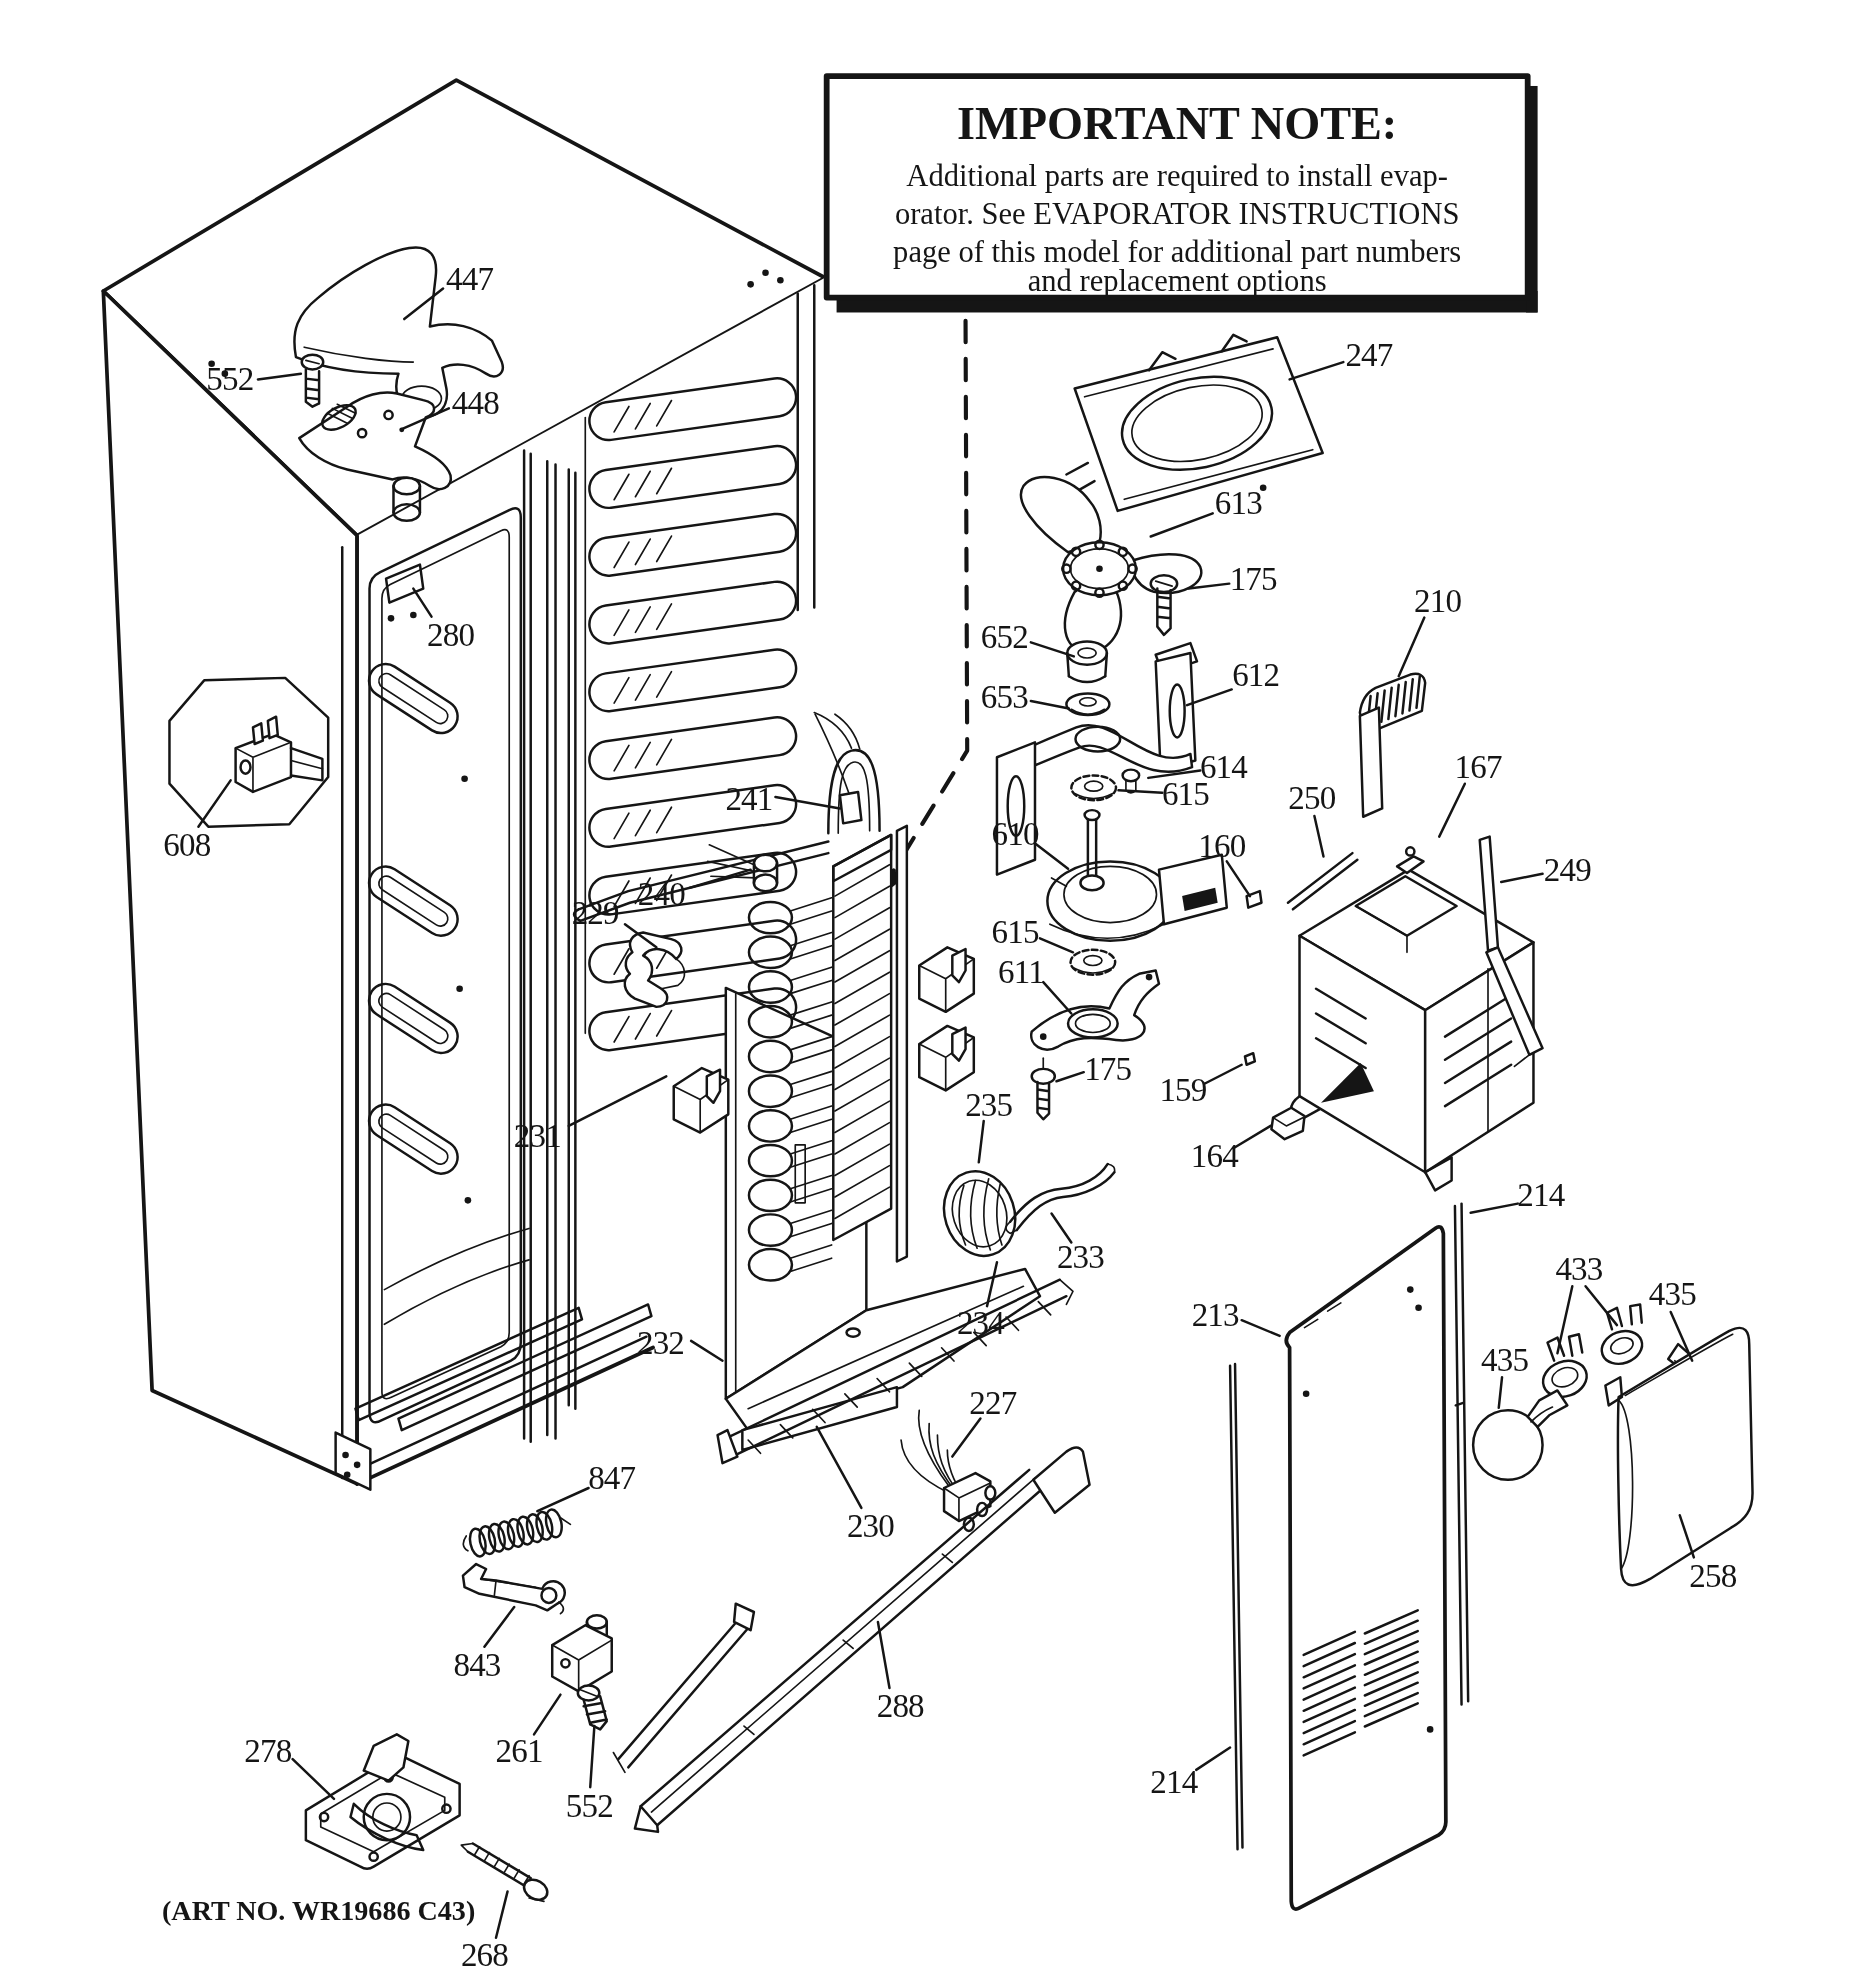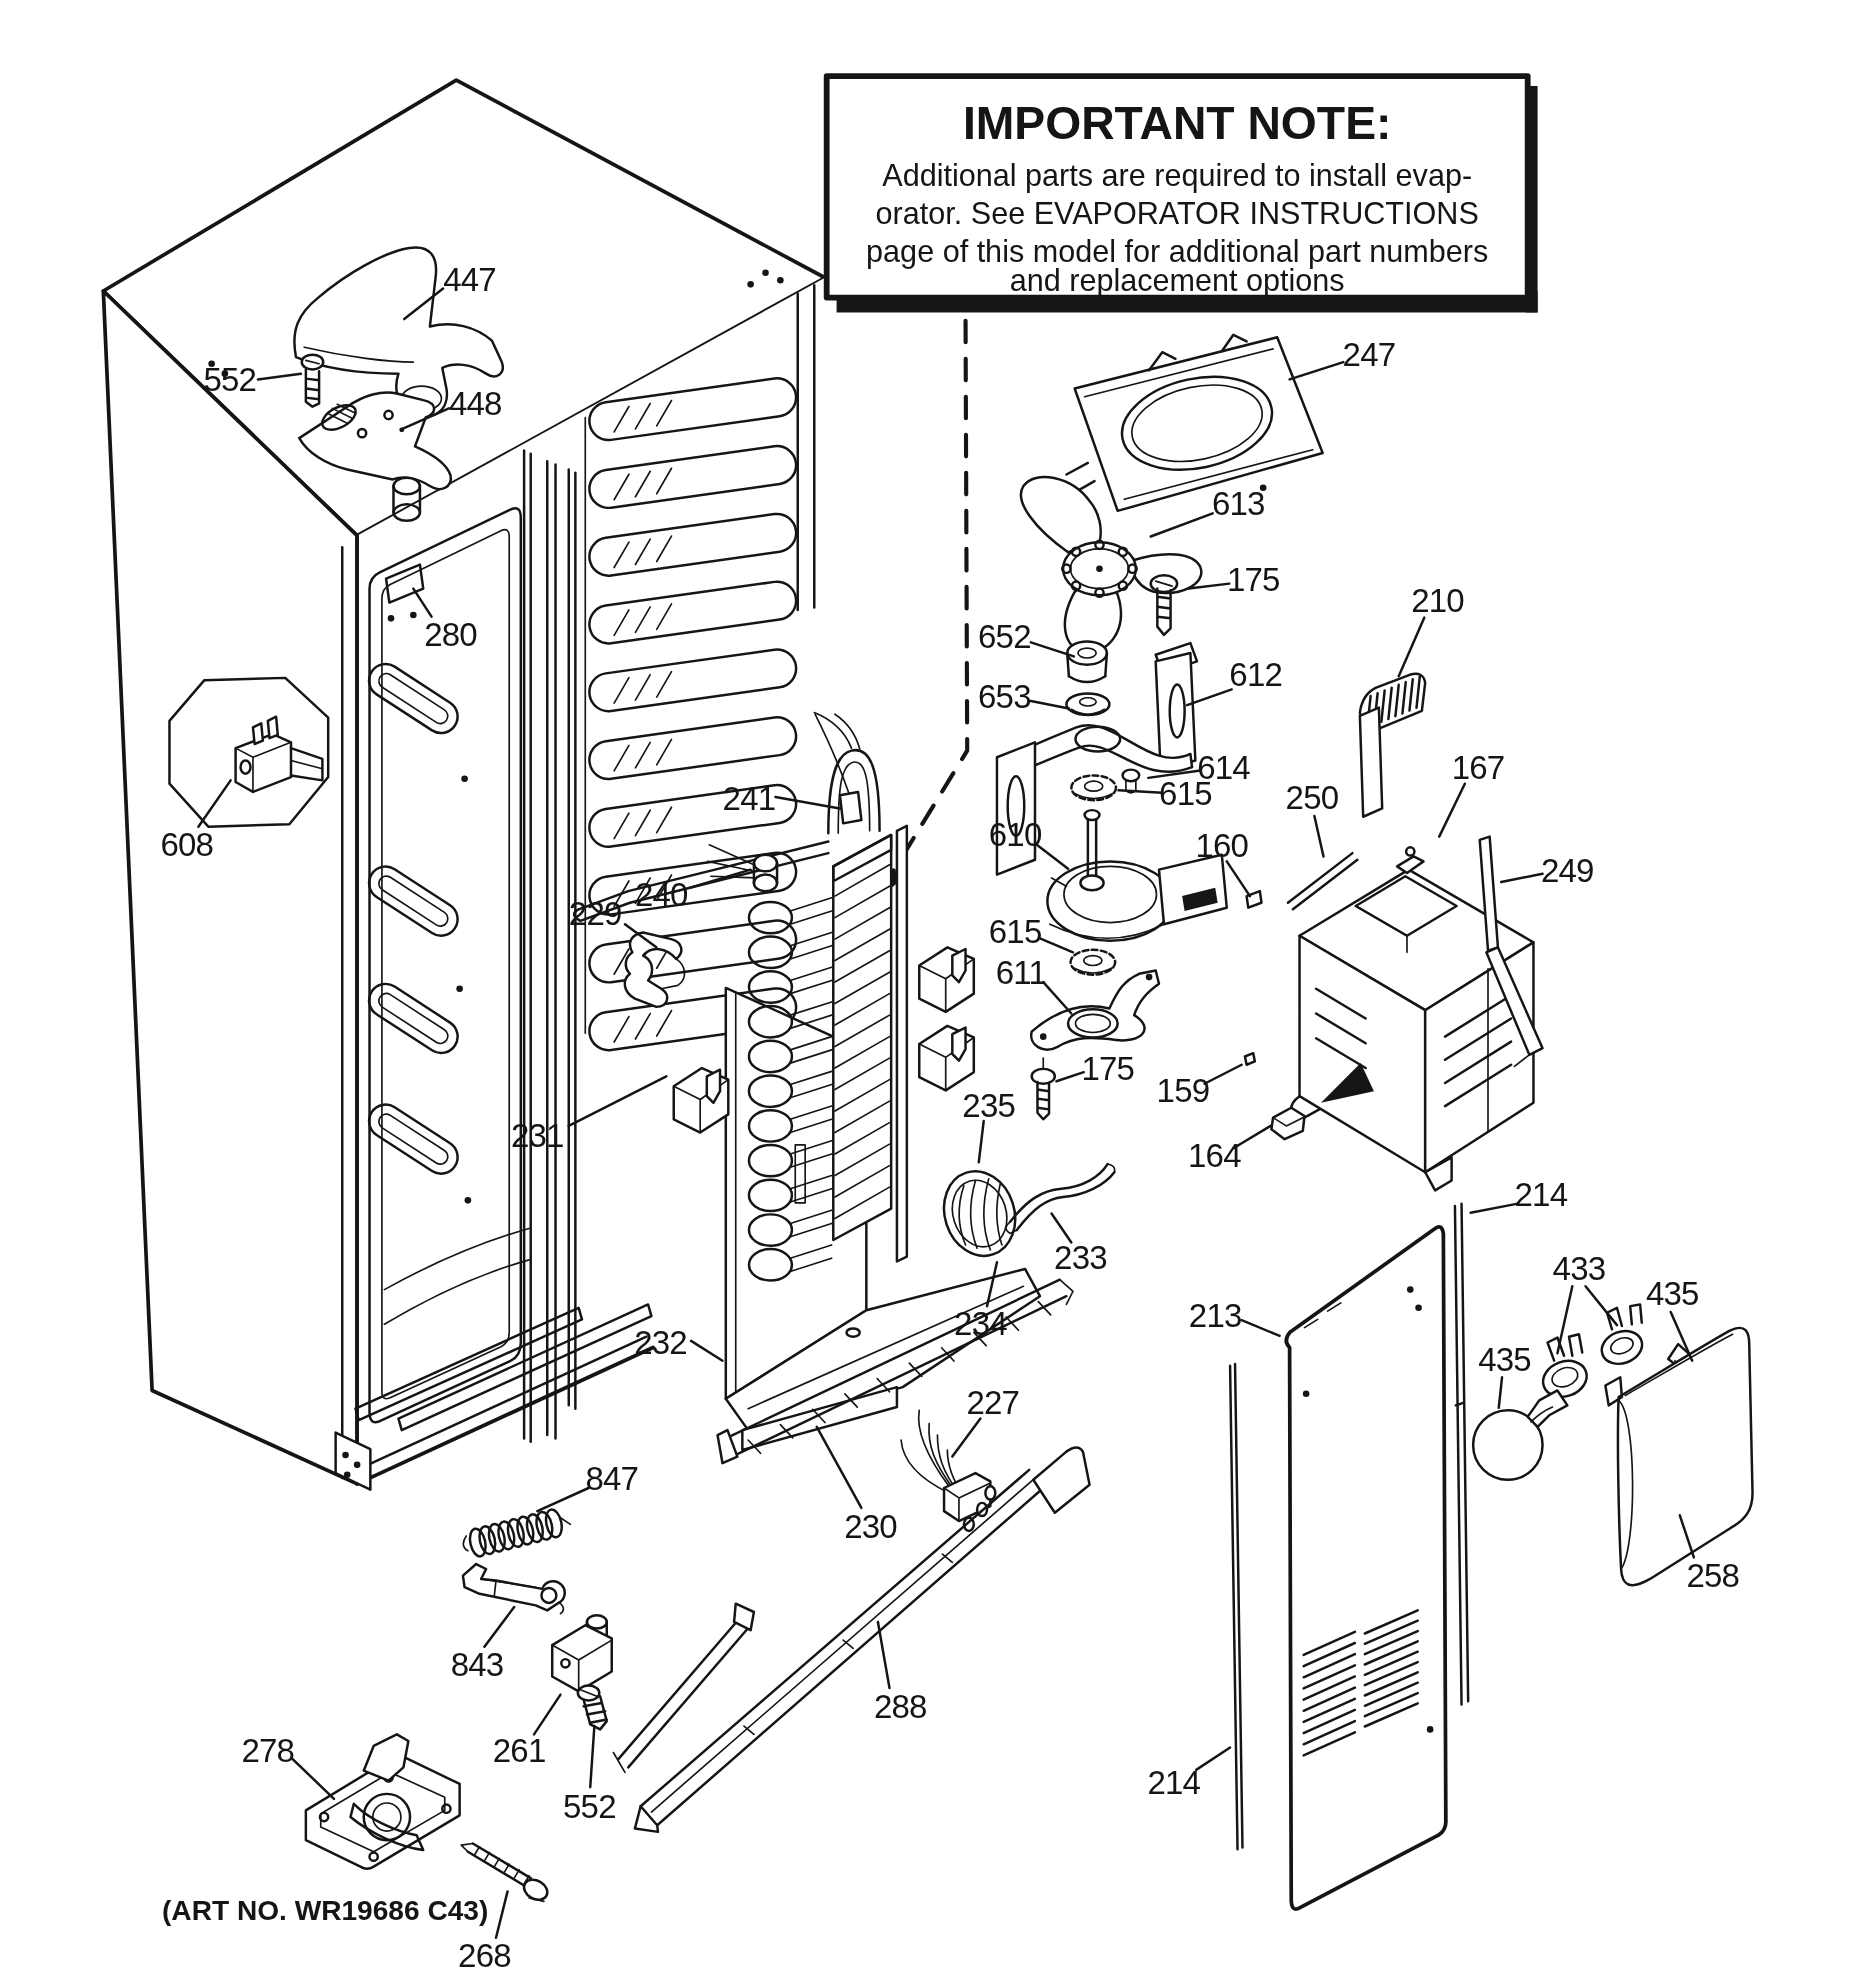--- a/index.html
+++ b/index.html
@@ -1,17 +1,17 @@
 <!DOCTYPE html>
 <html style="font-size:13.2px"><head>
 <meta charset="utf-8">
 <style>
   html,body{margin:0;padding:0;background:#ffffff;}
   .stage{position:relative;width:1860px;height:1984px;background:#fff;overflow:hidden;
-         font-family:Liberation Sans, sans-serif;}
+         font-family:Liberation Serif, serif;}
   svg{display:block}
   svg *{fill:none;stroke:#151515;stroke-width:3;stroke-linecap:round;stroke-linejoin:round;}
   svg text{fill:#151515;stroke:none;}
   .wf{fill:#ffffff;}
   .bf{fill:#151515;stroke:none;}
   .thin{stroke-width:2;}
   .thick{stroke-width:4.5;}
   .lbl{font-size:40px;letter-spacing:-1px;}
   .note-title{font-size:56px;font-weight:bold;}
   .note-line{font-size:37px;}

